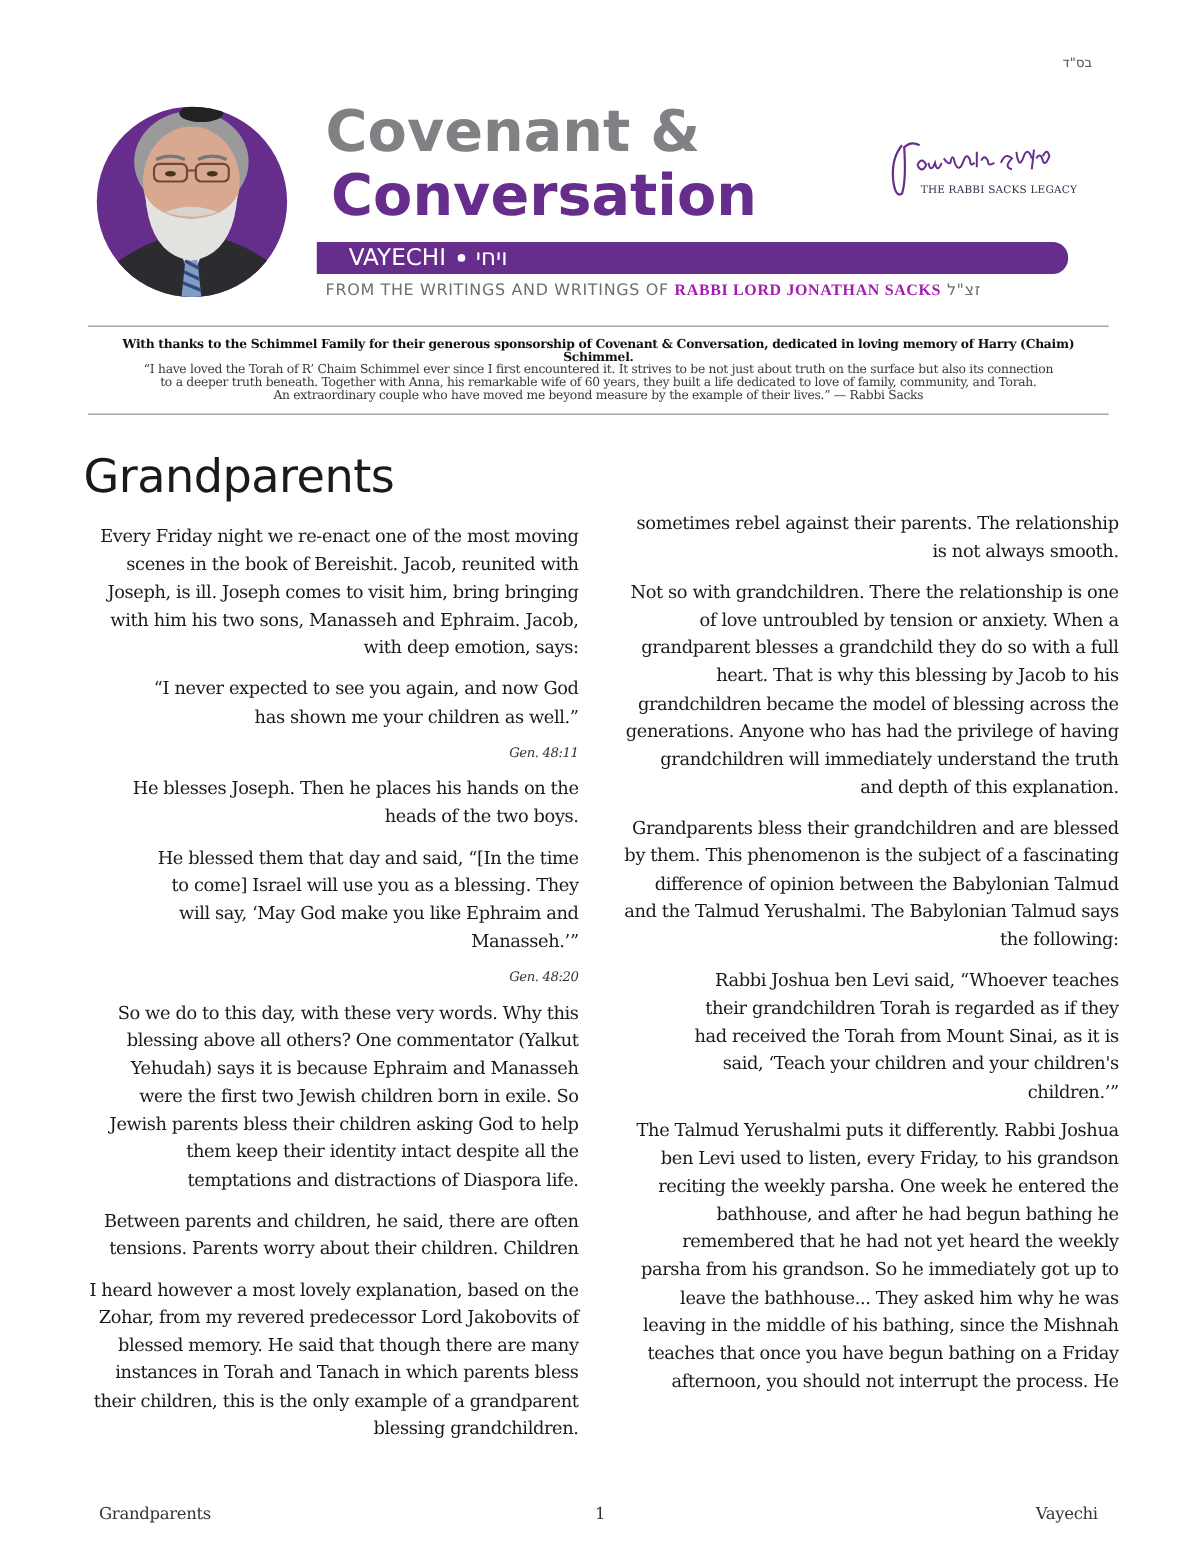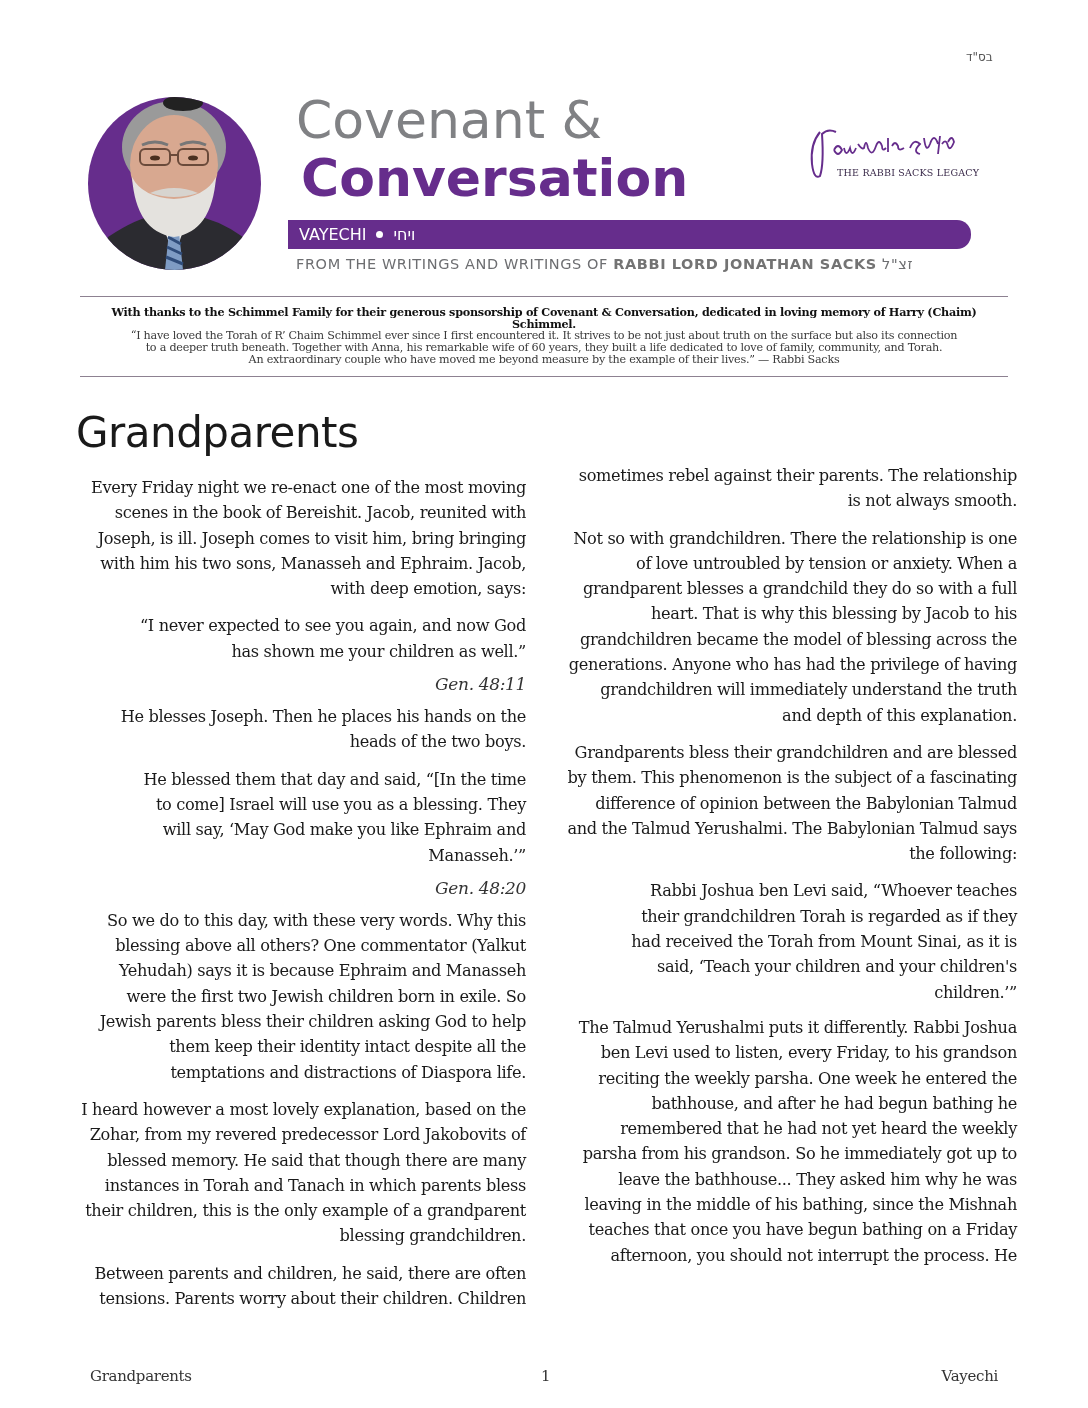--- a/index.html
+++ b/index.html
@@ -4,42 +4,42 @@
 <style>
   * { box-sizing: border-box; margin: 0; padding: 0; }
   html, body { width: 1088px; height: 1408px; background: #ffffff; overflow: hidden; }
   body { position: relative; font-family: "DejaVu Serif", serif; color: #1a1a1a; }
 
   .bsd { position: absolute; top: 50px; left: 966px; font-family: "DejaVu Sans", sans-serif; font-size: 12px; color: #555; direction: rtl; }
 
   
   .portrait { position: absolute; left: 88px; top: 97px; width: 173px; height: 173px; border-radius: 50%; background: #662d8c; overflow: hidden; }
   .portrait svg { position: absolute; left: 0; top: 0; }
-  .title-line1 { position: absolute; left: 296px; top: 94px; font-family: "DejaVu Sans", sans-serif; font-weight: normal; font-size: 52px; color: #808184; letter-spacing: 0px; line-height: 1; }
+  .title-line1 { position: absolute; left: 296px; top: 94px; font-family: "DejaVu Sans", sans-serif; font-weight: bold; font-size: 52px; color: #808184; letter-spacing: 0px; line-height: 1; }
   .title-line2 { position: absolute; left: 301px; top: 152px; font-family: "DejaVu Sans", sans-serif; font-weight: bold; font-size: 52px; color: #662d8c; line-height: 1; }
-  .parsha-bar { position: absolute; left: 288px; top: 220px; width: 683px; height: 29px; background: #662d8c; border-radius: 0 14px 14px 0; color: #fff; font-family: "DejaVu Sans", sans-serif; font-size: 16px; line-height: 29px; padding-left: 11px; }
+  .parsha-bar { position: absolute; left: 288px; top: 220px; width: 683px; height: 29px; background: #662d8c; border-radius: 0 14px 14px 0; color: #fff; font-family: "DejaVu Sans", sans-serif; font-size: 21px; line-height: 29px; padding-left: 29px; }
   .parsha-bar .dot { display: inline-block; width: 7px; height: 7px; border-radius: 50%; background: #fff; margin: 0 10px 2px 10px; vertical-align: middle; }
   .teachings { position: absolute; left: 296px; top: 256px; font-family: "DejaVu Sans", sans-serif; font-size: 14.5px; color: #6d6e71; letter-spacing: 0.6px; white-space: nowrap; }
-  .teachings b { color: #737373; }
+  .teachings b { color: #a21caf; font-family: Liberation Serif, serif; }
   .signature { position: absolute; left: 806px; top: 124px; width: 160px; height: 60px; }
   .legacy { position: absolute; left: 837px; top: 167px; font-family: "DejaVu Serif", serif; font-size: 9.5px; color: #3a2a4a; letter-spacing: 0.2px; }
 
   
   .rule { position: absolute; left: 80px; width: 928px; height: 1px; background: #8d8191; }
   .sponsor { position: absolute; left: 80px; top: 306px; width: 928px; text-align: center; font-family: "DejaVu Serif", serif; font-size: 11.2px; line-height: 12px; color: #3a3a3a; letter-spacing: -0.25px; }
   .sponsor .bold { font-weight: bold; color: #111; }
 
   
   .headline { position: absolute; left: 76px; top: 408px; font-family: "DejaVu Sans", sans-serif; font-weight: normal; font-size: 42px; color: #1a1a1a; letter-spacing: -0.5px; }
   .col { position: absolute; width: 450px; font-family: "DejaVu Serif", serif; font-size: 16.2px; line-height: 25.3px; color: #1a1a1a; letter-spacing: -0.35px; text-align: right; }
   .col-left { left: 76px; top: 475px; }
   .col-right { left: 567px; top: 463px; }
   .col p { margin-bottom: 12px; }
   .col .quote { padding-left: 60px; margin-bottom: 10px; }
-  .col .cite { padding-left: 60px; font-style: italic; font-size: 17px; color: #333; margin-bottom: 10px; line-height: 20px; }
+  .col .cite { padding-left: 60px; font-style: italic; font-size: 12px; color: #333; margin-bottom: 10px; line-height: 20px; }
 
   
   .footer { position: absolute; top: 1367px; font-family: "DejaVu Serif", serif; font-size: 15px; color: #333; letter-spacing: -0.3px; }
   .footer-left { left: 90px; }
   .footer-center { left: 541px; }
   .footer-right { right: 90px; }
 </style>
 </head>
 <body>
 
@@ -107,22 +107,22 @@
 <h1 class="headline">Grandparents</h1>
 
 <div class="col col-left">
   <p>Every Friday night we re-enact one of the most moving scenes in the book of Bereishit. Jacob, reunited with Joseph, is ill. Joseph comes to visit him, bring bringing with him his two sons, Manasseh and Ephraim. Jacob, with deep emotion, says:</p>
   <p class="quote">“I never expected to see you again, and now God has shown me your children as well.”</p>
   <p class="cite">Gen. 48:11</p>
   <p>He blesses Joseph. Then he places his hands on the heads of the two boys.</p>
   <p class="quote">He blessed them that day and said, “[In the time to come] Israel will use you as a blessing. They will say, ‘May God make you like Ephraim and Manasseh.’”</p>
   <p class="cite">Gen. 48:20</p>
   <p>So we do to this day, with these very words. Why this blessing above all others? One commentator (Yalkut Yehudah) says it is because Ephraim and Manasseh were the first two Jewish children born in exile. So Jewish parents bless their children asking God to help them keep their identity intact despite all the temptations and distractions of Diaspora life.</p>
+  <p>Between parents and children, he said, there are often tensions. Parents worry about their children. Children</p>
   <p>I heard however a most lovely explanation, based on the Zohar, from my revered predecessor Lord Jakobovits of blessed memory. He said that though there are many instances in Torah and Tanach in which parents bless their children, this is the only example of a grandparent blessing grandchildren.</p>
-  <p>Between parents and children, he said, there are often tensions. Parents worry about their children. Children</p>
 </div>
 
 <div class="col col-right">
   <p>sometimes rebel against their parents. The relationship is not always smooth.</p>
   <p>Not so with grandchildren. There the relationship is one of love untroubled by tension or anxiety. When a grandparent blesses a grandchild they do so with a full heart. That is why this blessing by Jacob to his grandchildren became the model of blessing across the generations. Anyone who has had the privilege of having grandchildren will immediately understand the truth and depth of this explanation.</p>
   <p>Grandparents bless their grandchildren and are blessed by them. This phenomenon is the subject of a fascinating difference of opinion between the Babylonian Talmud and the Talmud Yerushalmi. The Babylonian Talmud says the following:</p>
   <p class="quote">Rabbi Joshua ben Levi said, “Whoever teaches their grandchildren Torah is regarded as if they had received the Torah from Mount Sinai, as it is said, ‘Teach your children and your children's children.’”</p>
   <p>The Talmud Yerushalmi puts it differently. Rabbi Joshua ben Levi used to listen, every Friday, to his grandson reciting the weekly parsha. One week he entered the bathhouse, and after he had begun bathing he remembered that he had not yet heard the weekly parsha from his grandson. So he immediately got up to leave the bathhouse... They asked him why he was leaving in the middle of his bathing, since the Mishnah teaches that once you have begun bathing on a Friday afternoon, you should not interrupt the process. He</p>
 </div>
 

